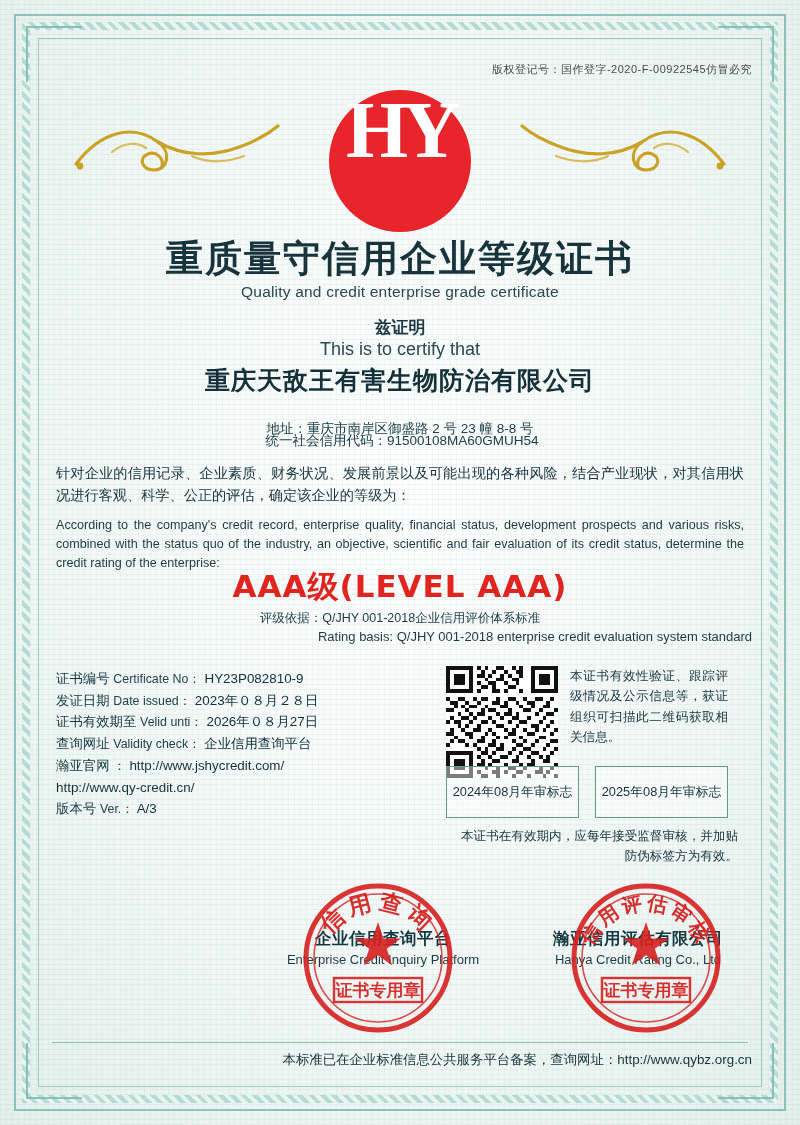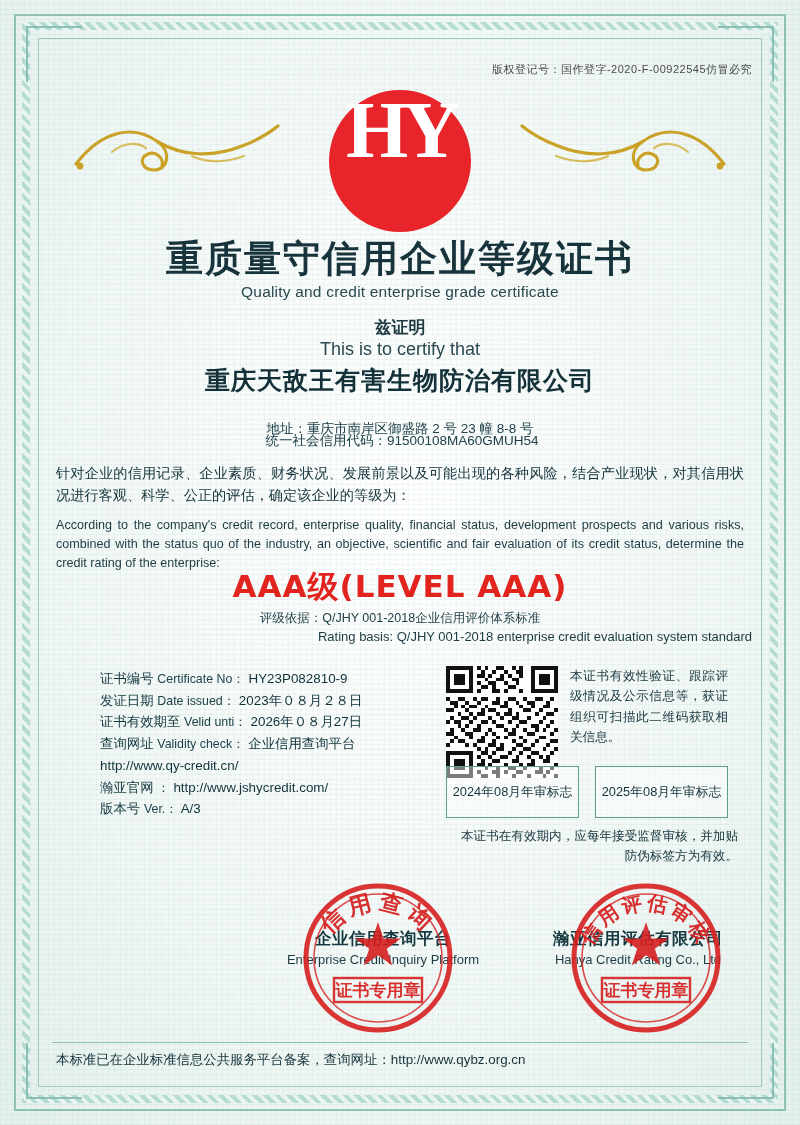--- a/index.html
+++ b/index.html
@@ -224,21 +224,21 @@
   
   .details {
     position: absolute;
     top: 620px;
     left: 8px;
     width: 360px;
     font-size: 13.4px;
     color: #163840;
     line-height: 1.62;
   }
-  .details .row { white-space: nowrap; margin-left: 44px; }
+  .details .row { white-space: nowrap; }
   .details .lbl-cn { color: #163840; }
   .details .lbl-en { font-size: 12.4px; color: #20434c; }
   .details .val { color: #10303a; }
   .details .url { color: #14333c; }
 
   .qr-block {
     position: absolute;
     top: 618px;
     left: 398px;
     width: 112px;
@@ -323,21 +323,21 @@
   .org-en {
     font-size: 13px;
     color: #1d3a43;
     margin-top: 2px;
   }
 
   .footer {
     position: absolute;
     bottom: 8px;
     left: 8px; right: 0;
-    text-align: left;
+    text-align: right;
     font-size: 13.4px;
     color: #16333c;
   }
   .footer-rule {
     position: absolute;
     bottom: 34px;
     left: 4px; right: 4px;
     height: 1px;
     background: #8cbfb3;
   }
@@ -414,26 +414,26 @@
         <span class="lbl-cn">证书有效期至</span>
         <span class="lbl-en">Velid unti：</span>
         <span class="val">2026年０８月27日</span>
       </div>
       <div class="row">
         <span class="lbl-cn">查询网址</span>
         <span class="lbl-en">Validity check：</span>
         <span class="val">企业信用查询平台</span>
       </div>
       <div class="row">
-        <span class="url">http://www.qy-credit.cn/</span>
-      </div>
-      <div class="row">
         <span class="lbl-cn">瀚亚官网</span>
         <span class="lbl-en">：</span>
         <span class="url">http://www.jshycredit.com/</span>
+      </div>
+      <div class="row">
+        <span class="url">http://www.qy-credit.cn/</span>
       </div>
       <div class="row">
         <span class="lbl-cn">版本号</span>
         <span class="lbl-en">Ver.：</span>
         <span class="val">A/3</span>
       </div>
     </div>
 
     <div class="qr-block">
       <svg class="qr" viewBox="0 0 29 29" shape-rendering="crispEdges">

